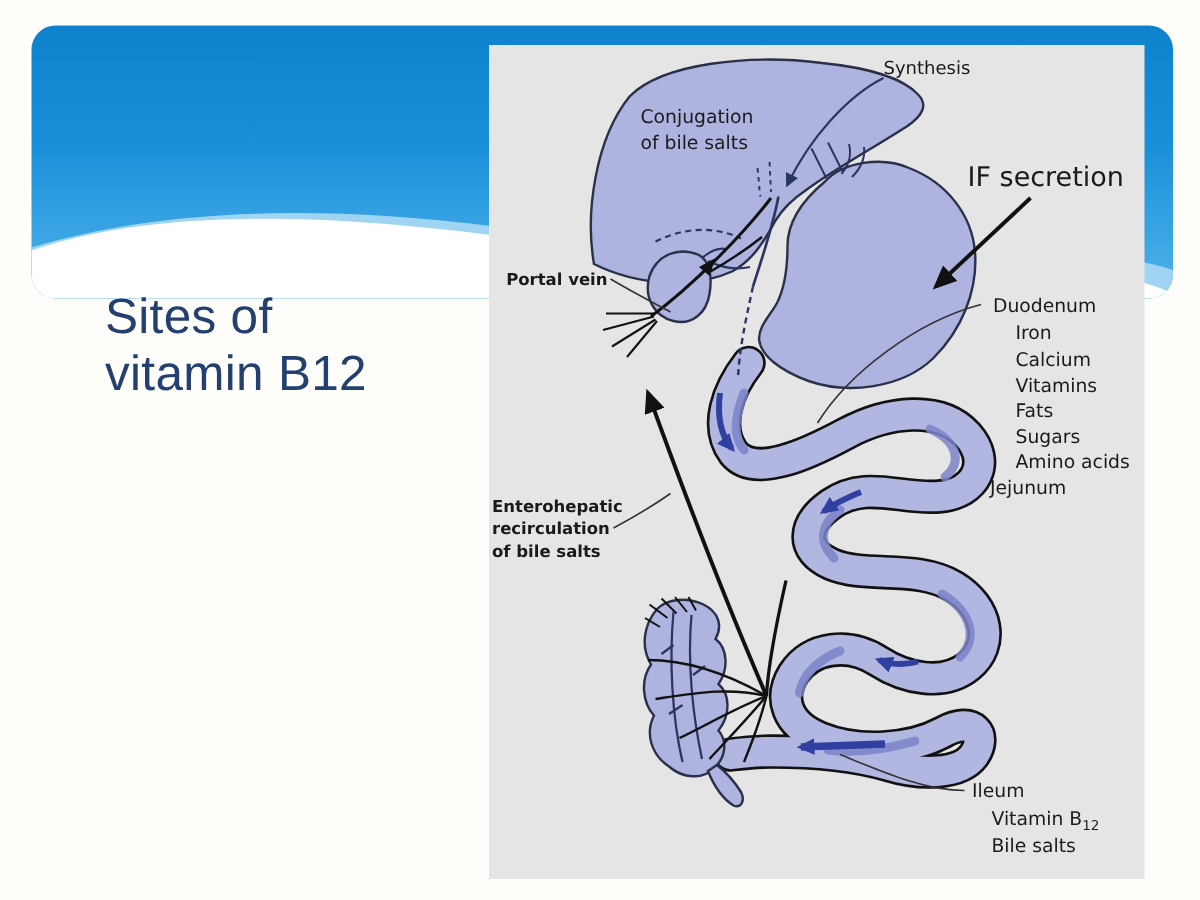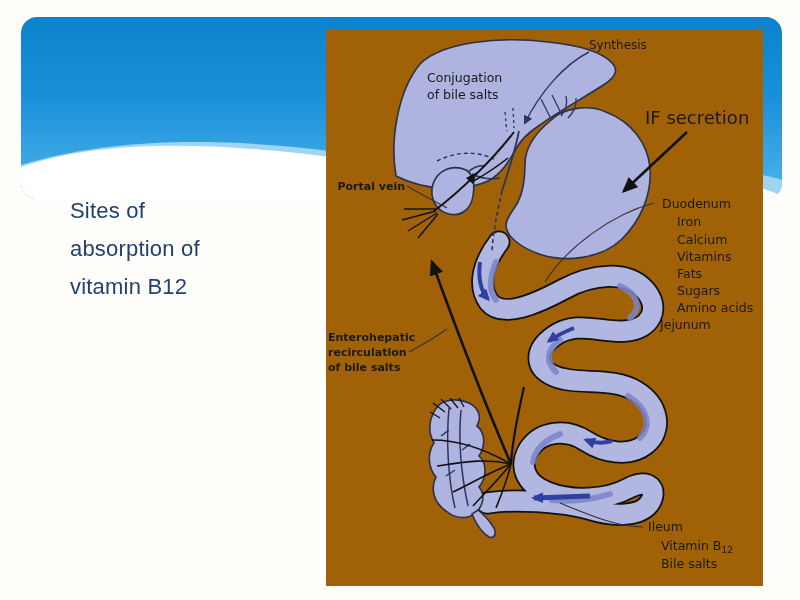--- a/index.html
+++ b/index.html
@@ -13,27 +13,27 @@
     position:absolute;left:21px;top:17px;width:761px;height:182px;
     border-radius:16px;
     background:linear-gradient(to bottom,#0c82cd 0%,#1b90da 45%,#51b4eb 100%);
   }
   .wave-svg{
     position:absolute;left:21px;top:17px;width:761px;height:182px;
     border-radius:16px;overflow:hidden;
   }
   .page-title{
     position:absolute;left:70px;top:192px;width:270px;
-    color:#234070;font-size:22px;line-height:38px;font-weight:400;
+    color:#234070;font-size:33px;line-height:38px;font-weight:400;
     letter-spacing:.2px;
   }
   
   .diagram-panel{
     position:absolute;left:326px;top:30px;width:437px;height:556px;
-    background:#a16207;
+    background:#e5e5e5;
   }
   .diagram-panel svg{display:block;width:437px;height:556px;}
   text{font-family:"DejaVu Sans","Liberation Sans",sans-serif;fill:#1a1a1a;}
   .lbl{font-size:12.5px;}
   .lbl-sm{font-size:12px;}
   .lbl-bold{font-size:11px;font-weight:bold;}
   .lbl-if{font-size:18px;}
   .organ{fill:#aeb3df;stroke:#2a3048;stroke-width:1.6;}
   .ink{stroke:#111111;fill:none;}
   .navy{stroke:#2a3560;fill:none;}
@@ -46,21 +46,20 @@
 
 <div class="header-band"></div>
 
 <svg class="wave-svg" viewBox="0 0 761 182">
   <path d="M 0,148 C 80,124 180,118 309,134 C 430,147 560,157 660,154 C 700,152 737,155 761,163 L 761,182 L 0,182 Z" fill="#9fd4f3"></path>
   <path d="M 0,150 C 70,126 170,122 309,140 C 420,154 560,166 660,164 C 705,163 740,168 761,179 L 761,182 L 0,182 Z" fill="#ffffff"></path>
 </svg>
 
 <div class="page-title">
   <div>Sites of</div>
-  <div>absorption of</div>
   <div>vitamin B12</div>
 </div>
 
 <div class="diagram-panel">
 <svg viewBox="326 30 437 556">
   <defs>
     <marker id="bigHead" markerUnits="userSpaceOnUse" markerWidth="18" markerHeight="14" refX="13" refY="7" orient="auto">
       <path d="M0,0 L16,7 L0,14 Z" fill="#111111"></path>
     </marker>
     <marker id="flowHead" markerUnits="userSpaceOnUse" markerWidth="13" markerHeight="11" refX="9" refY="5.5" orient="auto">

